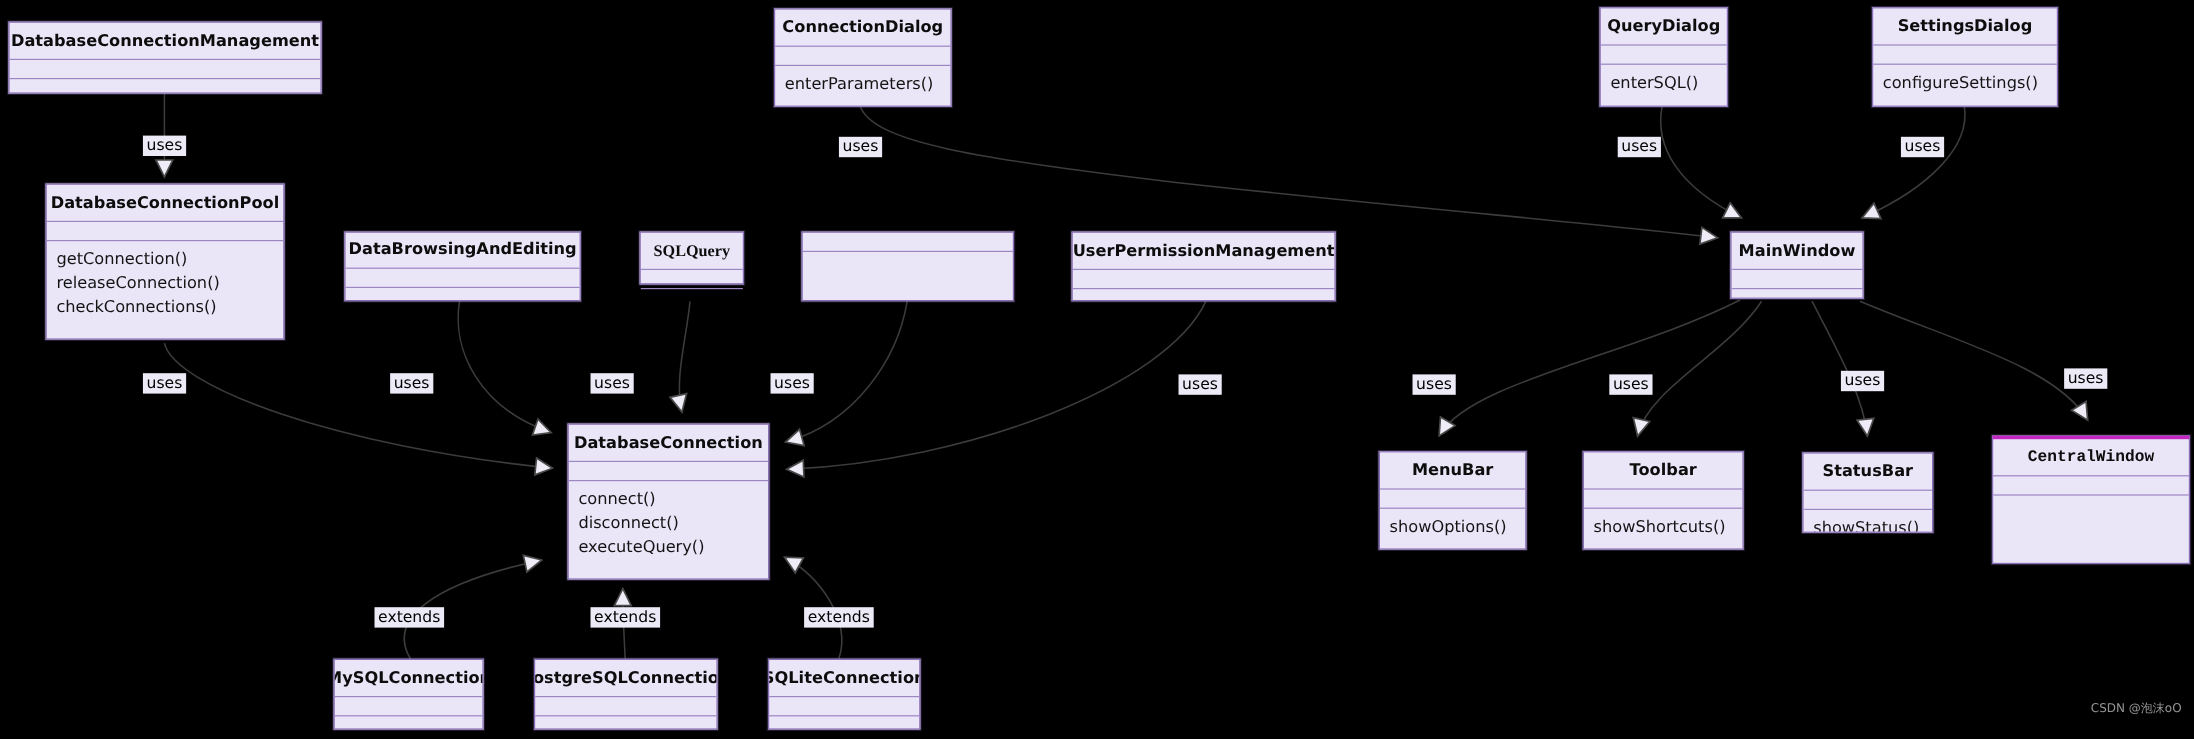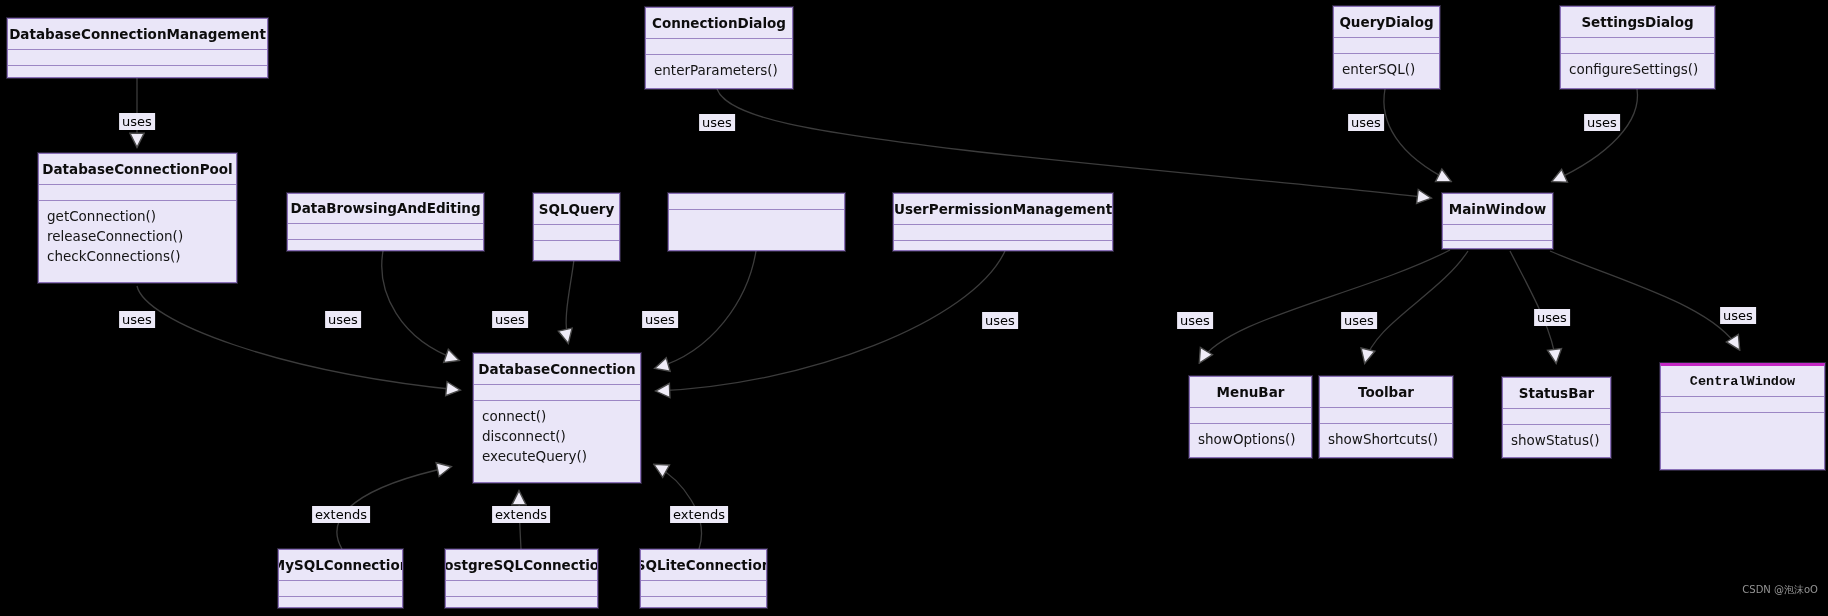--- a/index.html
+++ b/index.html
@@ -89,21 +89,21 @@
       <div class="m">checkConnections()</div>
     </div>
   </div>
 
   <div class="cls" style="left:287px;top:193px;width:197px;height:58px;justify-content:flex-end;">
     <div class="cls-title">DataBrowsingAndEditing</div>
     <div class="cls-attrs"></div>
     <div class="cls-methods"></div>
   </div>
 
-  <div class="cls" style="left:533px;top:193px;width:87px;height:68px;">
+  <div class="cls" style="left:533px;top:193px;width:87px;height:44px;font-family:Liberation Serif, serif;">
     <div class="cls-title">SQLQuery</div>
     <div class="cls-attrs"></div>
     <div class="cls-methods"></div>
   </div>
 
   <div class="cls" style="left:668px;top:193px;width:177px;height:58px;">
     <div class="cls-attrs"></div>
     <div class="cls-methods"></div>
   </div>
 
@@ -140,37 +140,37 @@
     <div class="cls-attrs"></div>
     <div class="cls-methods"></div>
   </div>
 
   <div class="cls" style="left:640px;top:549px;width:127px;height:59px;">
     <div class="cls-title">SQLiteConnection</div>
     <div class="cls-attrs"></div>
     <div class="cls-methods"></div>
   </div>
 
-  <div class="cls" style="left:1149px;top:376px;width:123px;height:82px;margin-left:40px;">
+  <div class="cls" style="left:1149px;top:376px;width:123px;height:82px;">
     <div class="cls-title">MenuBar</div>
     <div class="cls-attrs"></div>
     <div class="cls-methods">
       <div class="m">showOptions()</div>
     </div>
   </div>
 
   <div class="cls" style="left:1319px;top:376px;width:134px;height:82px;">
     <div class="cls-title">Toolbar</div>
     <div class="cls-attrs"></div>
     <div class="cls-methods">
       <div class="m">showShortcuts()</div>
     </div>
   </div>
 
-  <div class="cls" style="left:1502px;top:377px;width:109px;height:81px;justify-content:flex-end;">
+  <div class="cls" style="left:1502px;top:377px;width:109px;height:67px;justify-content:flex-end;">
     <div class="cls-title">StatusBar</div>
     <div class="cls-attrs"></div>
     <div class="cls-methods">
       <div class="m">showStatus()</div>
     </div>
   </div>
 
   <div class="cls central" style="left:1660px;top:363px;width:165px;height:107px;font-family:Liberation Mono, monospace;">
     <div class="cls-title">CentralWindow</div>
     <div class="cls-attrs"></div>

